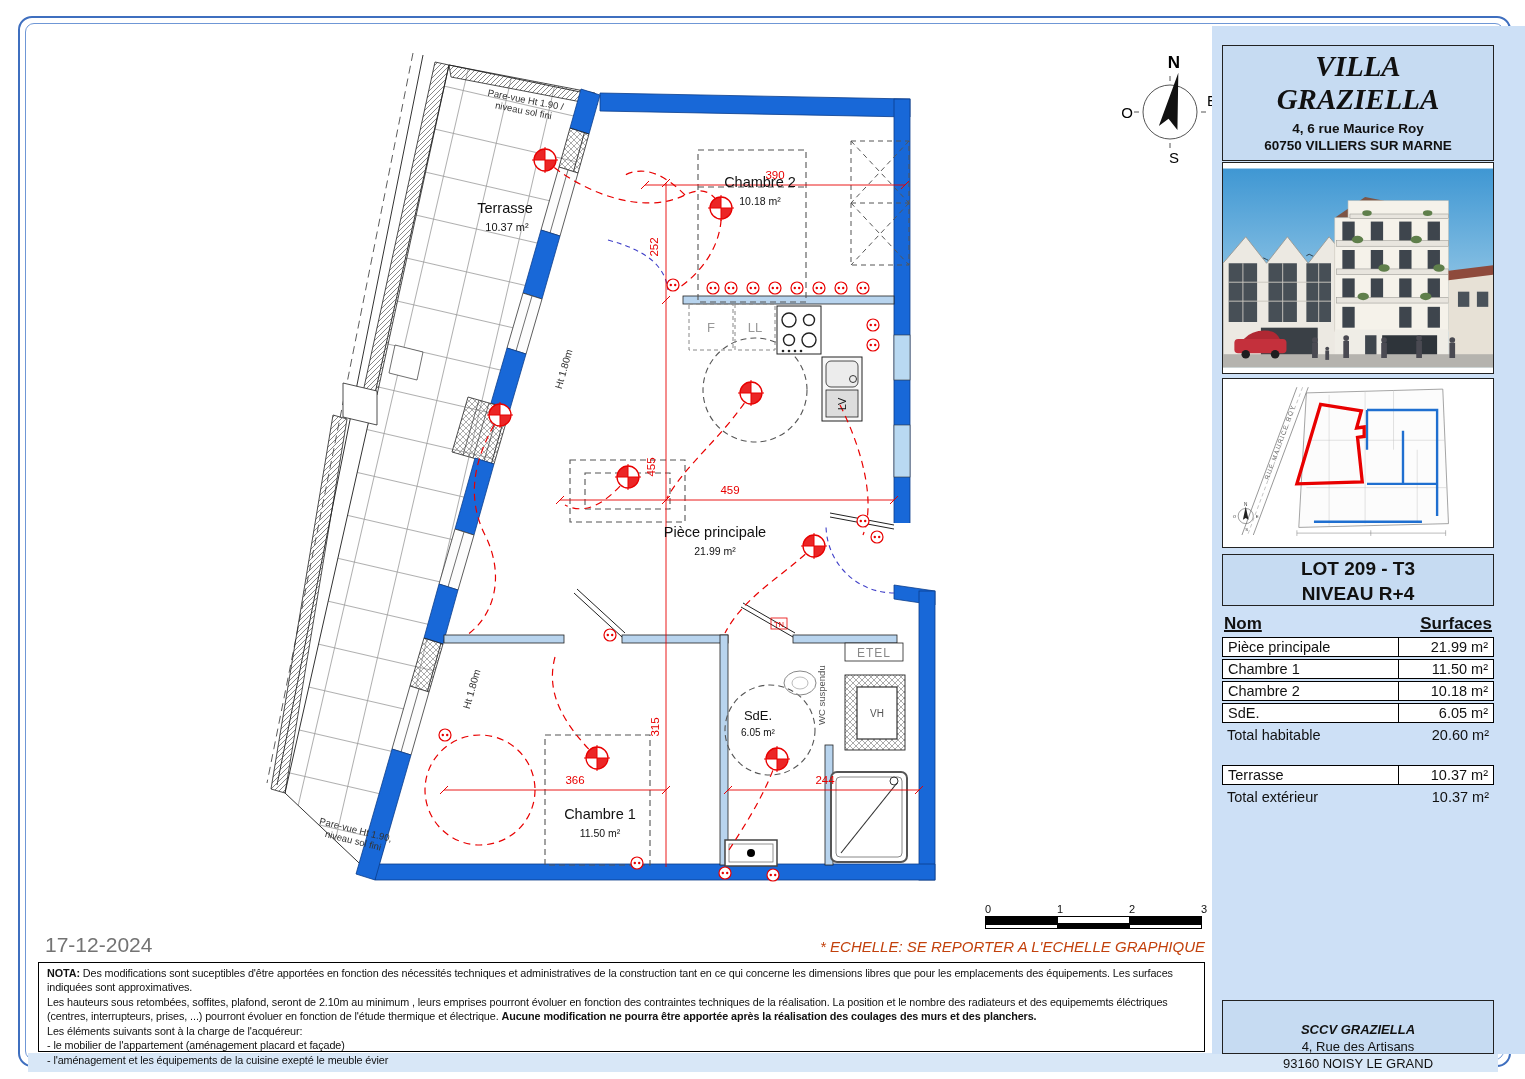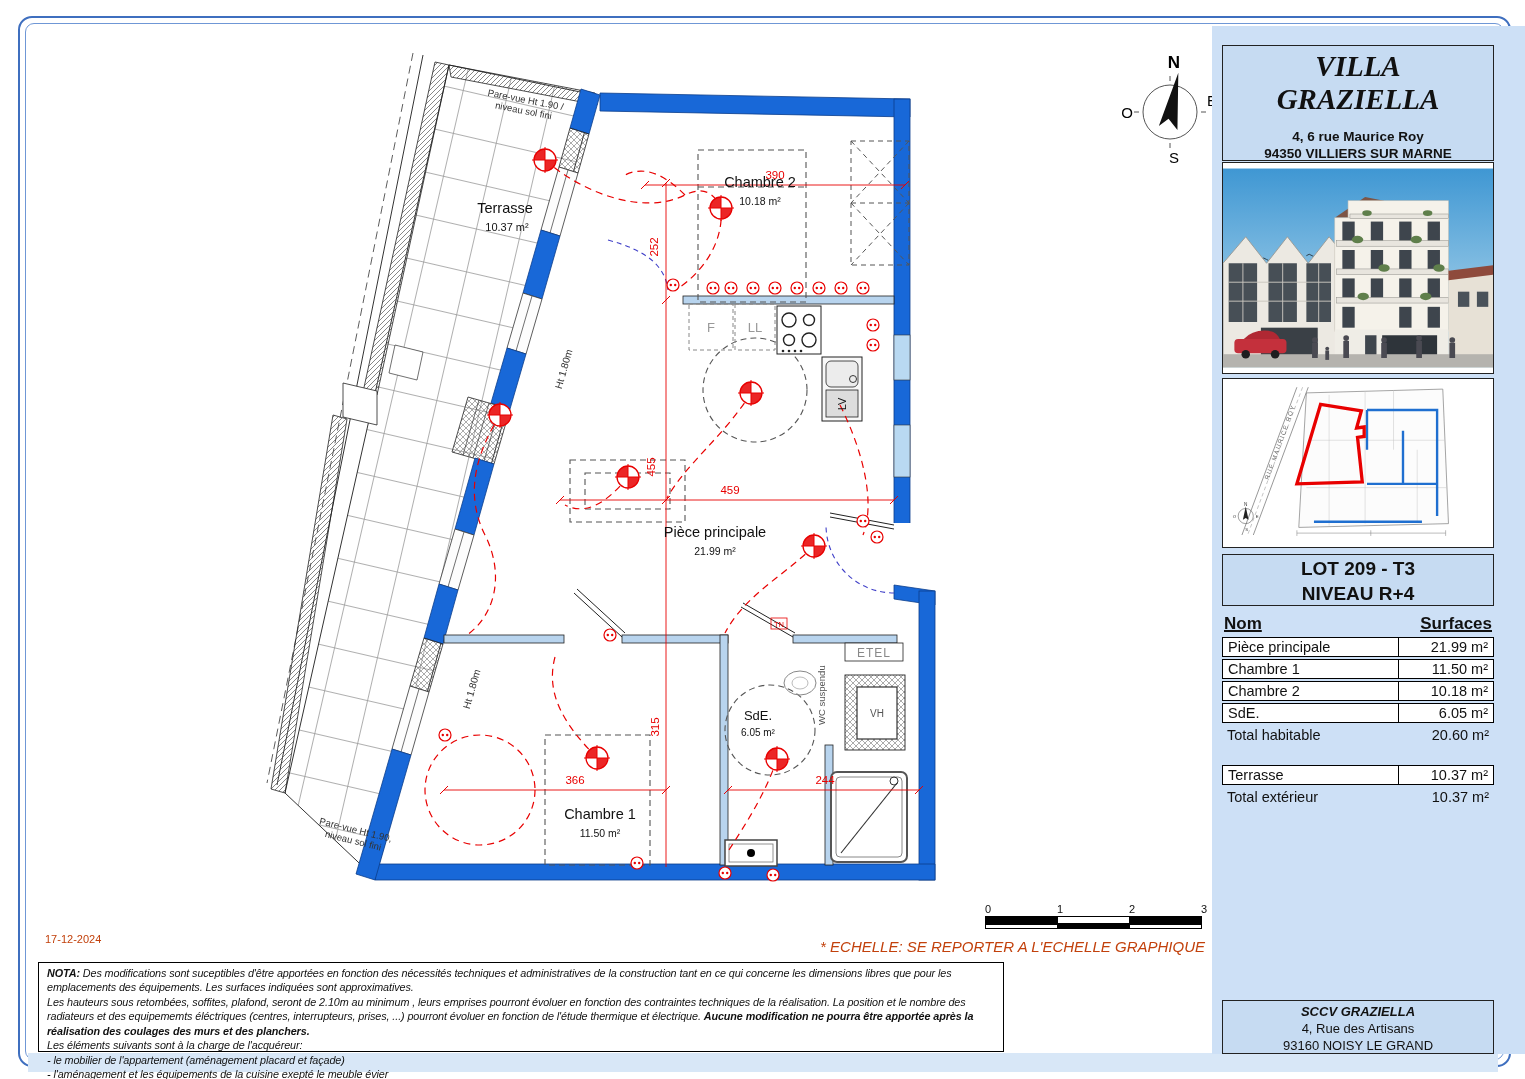--- a/index.html
+++ b/index.html
@@ -11,59 +11,59 @@
                  border:2px solid #3f6fbf; border-radius:14px; }
   .frame-inner { position:absolute; left:25px; top:23px; right:21px; bottom:19px;
                  border:1px solid #6f97d6; border-radius:9px; }
   .bottom-band { position:absolute; left:28px; top:1053px; width:1470px; height:19px;
                  background:#d8e7f7; }
 
   
   .plan-svg { position:absolute; left:25px; top:35px; width:1180px; height:900px; }
   .compass-svg { position:absolute; left:1118px; top:50px; width:100px; height:118px; }
 
-  .date-label { position:absolute; left:45px; top:933px; font-size:11px; color:#c2410c; }
+  .date-label { position:absolute; left:45px; top:933px; font-size:21px; color:#737373; }
   .scale-note { position:absolute; left:640px; top:938px; width:565px; text-align:right;
                 font-style:italic; font-size:15px; color:#c2410c; }
 
   .scalebar { position:absolute; left:985px; top:903px; width:222px; height:32px; }
   .scalebar .num { position:absolute; top:0; width:14px; text-align:center; font-size:11px; }
   .scalebar .seg { position:absolute; height:8px; border:1px solid #000; }
   .scalebar .seg2 { position:absolute; height:5px; border:1px solid #000; }
 
   
-  .nota-box { position:absolute; left:38px; top:962px; width:966px; height:90px;
+  .nota-box { position:absolute; left:38px; top:962px; width:1167px; height:90px;
               border:1.3px solid #000; background:#fff; padding:3px 8px;
-              font-size:10.8px; line-height:1.34; letter-spacing:-0.1px;font-style:italic; }
+              font-size:10.8px; line-height:1.34; letter-spacing:-0.1px; }
   .nota-box b { font-weight:bold; }
 
   
   .sidebar { position:absolute; left:1212px; top:26px; width:314px; height:1028px;
              background:#cde0f6; }
   .sb-box { position:absolute; left:10px; width:272px; border:1px solid #222; background:#c6dbf2; }
   .title-box { top:19px; height:116px; text-align:center; padding-top:4px; }
   .title-box .villa { font-family:"Liberation Serif", serif; font-style:italic; font-weight:bold;
                       font-size:29px; line-height:1.15; }
-  .title-box .addr { font-size:13.5px; font-weight:bold; line-height:1.25; margin-top:12px; }
+  .title-box .addr { font-size:13.5px; font-weight:bold; line-height:1.25; margin-top:4px; }
   .render-box { top:136px; height:212px; background:#fff; padding:0; overflow:hidden; }
   .siteplan-box { top:352px; height:170px; background:#fff; }
   .lot-box { top:528px; height:52px; text-align:center; font-weight:bold; font-size:19px;
              line-height:1.3; padding-top:2px; }
   .surf-table { position:absolute; left:10px; top:588px; width:272px; background:transparent; }
   .surf-head { display:flex; justify-content:space-between; font-weight:bold; font-size:17px;
                padding:0 2px 3px 2px; }
   .surf-head span { text-decoration:underline; text-decoration-thickness:2px; }
   .surf-row { display:flex; border:1.6px solid #000; background:#fff; margin-bottom:2px;
               font-size:14.5px; }
   .surf-row .n { flex:1 1 auto; padding:1px 5px; }
   .surf-row .s { width:95px; border-left:1.6px solid #000; text-align:right; padding:1px 5px; }
   .surf-total { display:flex; justify-content:space-between; font-size:14.5px; padding:2px 5px 0 5px; }
   .surf-gap { height:22px; }
   .footer-box { top:974px; height:54px; text-align:center; font-size:13px; line-height:1.3;
-                padding-top:3px; }
+                padding-top:21px; }
   .footer-box .co { font-weight:bold; font-style:italic; }
 
   text { font-family:"Liberation Sans", sans-serif; }
 </style>
 </head>
 <body>
 
 <div>
   <div class="frame-outer"></div>
   <div class="frame-inner"></div>
@@ -351,21 +351,21 @@
     <p>- l'aménagement et les équipements de la cuisine exepté le meuble évier</p>
   </div>
 
   <aside class="sidebar">
 
     <div class="sb-box title-box">
       <div class="villa"><span>VILLA</span><br>
         <span>GRAZIELLA</span></div>
       <div class="addr">
         <div>4, 6 rue Maurice Roy</div>
-        <div>94350 VILLIERS SUR MARNE</div>
+        <div>60750 VILLIERS SUR MARNE</div>
       </div>
     </div>
 
     <div class="sb-box render-box">
       <svg viewBox="0 0 285 210" width="270" height="210">
         <defs>
           <linearGradient id="sky" x1="0" y1="0" x2="0" y2="1">
             <stop offset="0" stop-color="#3f97d3"></stop>
               <stop offset="1" stop-color="#c2e1f0"></stop>
           </linearGradient>

